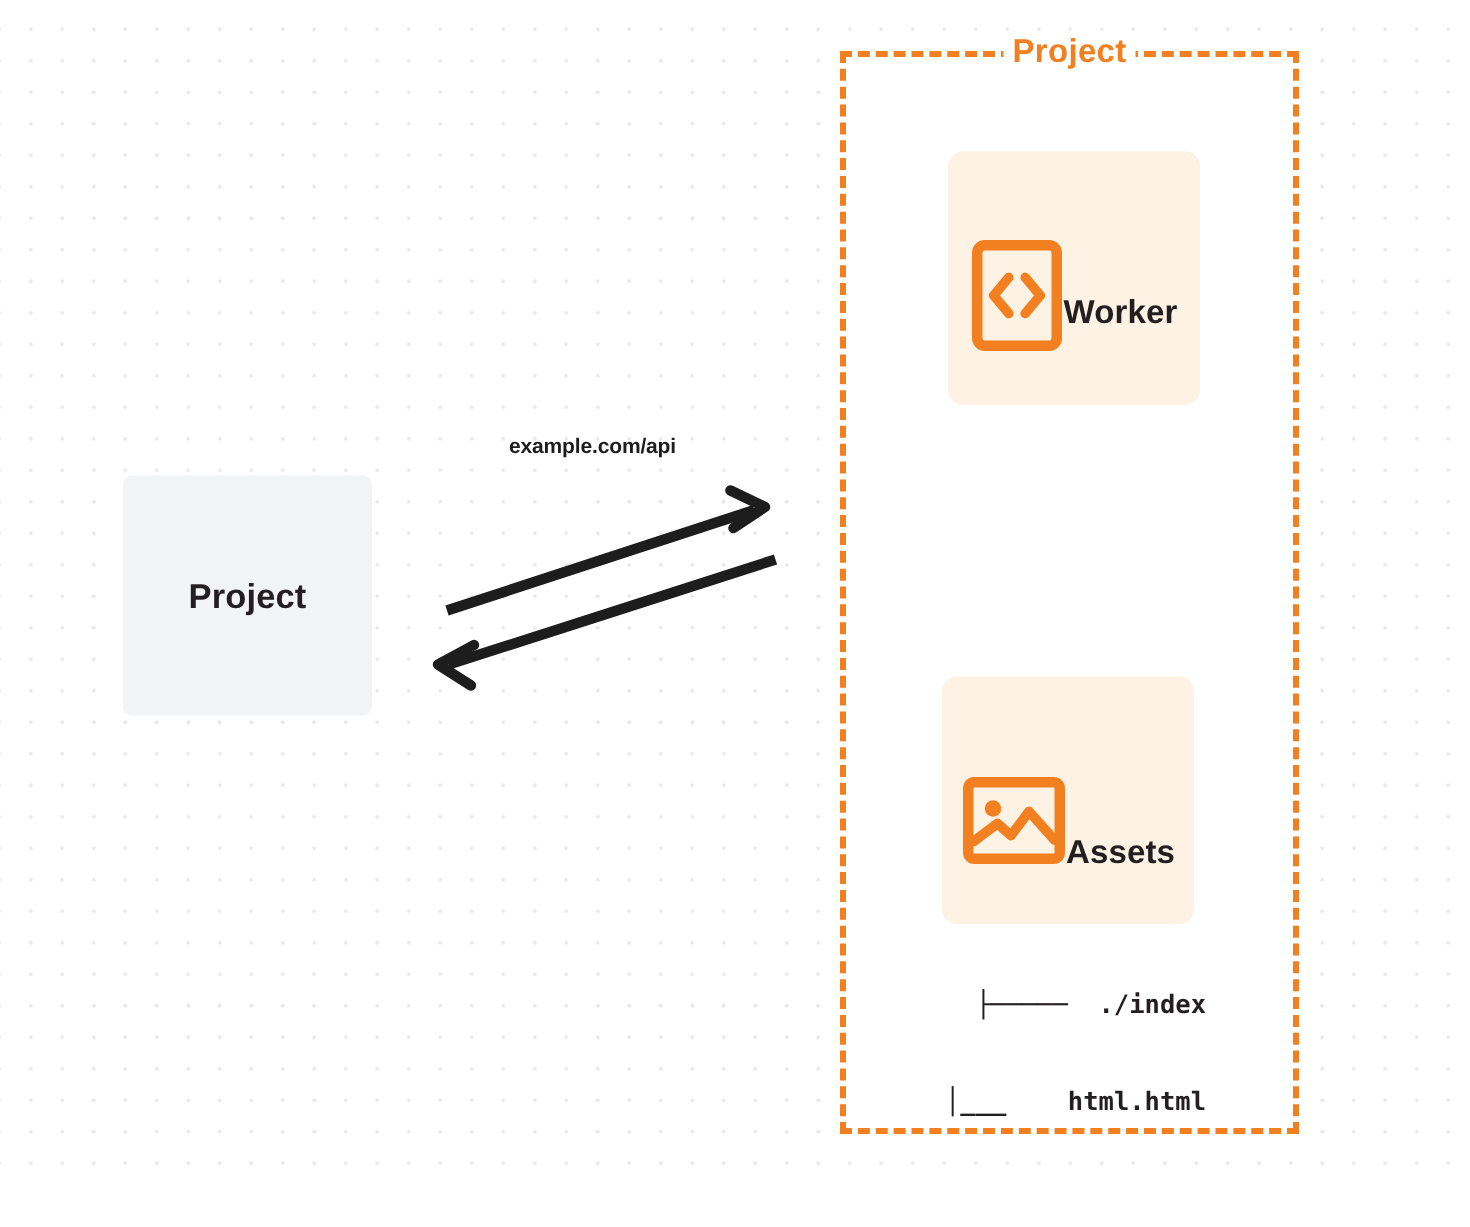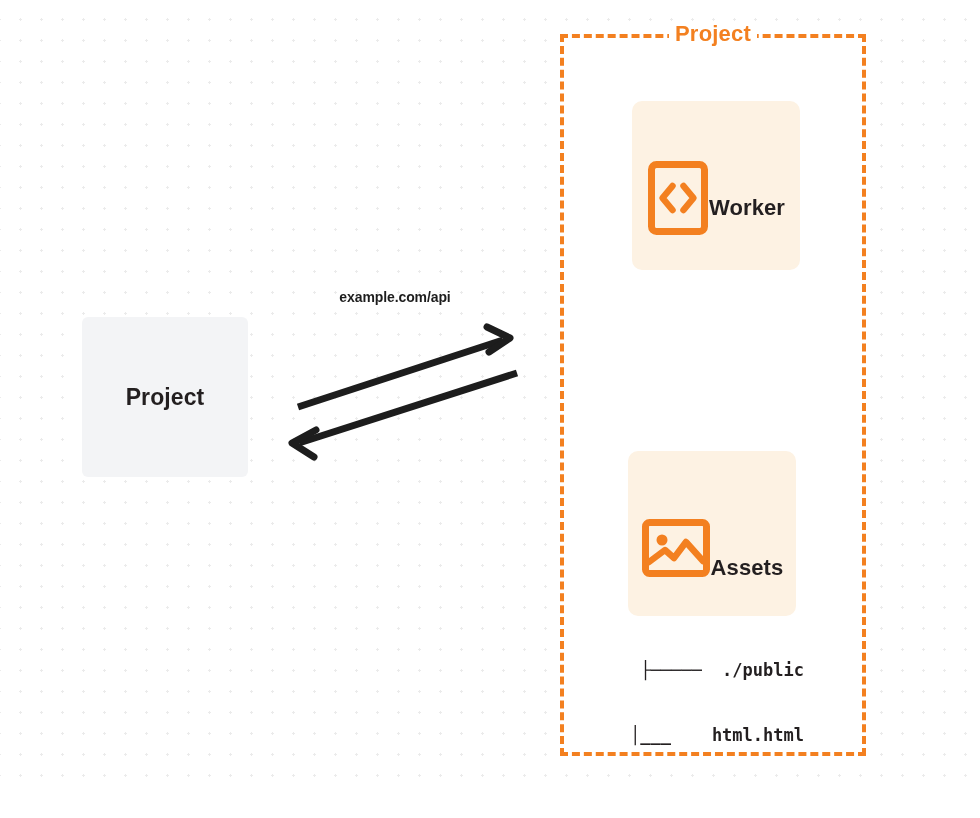--- a/index.html
+++ b/index.html
@@ -177,21 +177,21 @@
       <svg width="70" height="60" viewBox="0 0 70 60" xmlns="http://www.w3.org/2000/svg">
         <rect x="4.5" y="4.5" width="61" height="51" rx="4" ry="4" fill="none" stroke="#f38020" stroke-width="7"></rect>
         <circle cx="21" cy="22" r="5.5" fill="#f38020"></circle>
         <path d="M8 44 L24 32 L33 40 L45 24 L62 43" fill="none" stroke="#f38020" stroke-width="6.5" stroke-linecap="round" stroke-linejoin="round"></path>
       </svg>
     </span>
     <span class="node-label">Assets</span>
   </div>
 
   <div id="file-tree">
-    <span class="tree-line">├─────  ./public</span>
+    <span class="tree-line">├─────  ./index</span>
     <span class="tree-line">   │___    html.html</span>
     
   </div>
 
   <div id="client-box">
     <span class="node-label">Project</span>
   </div>
 
   <svg id="arrows" viewBox="0 0 980 818" xmlns="http://www.w3.org/2000/svg">
 

